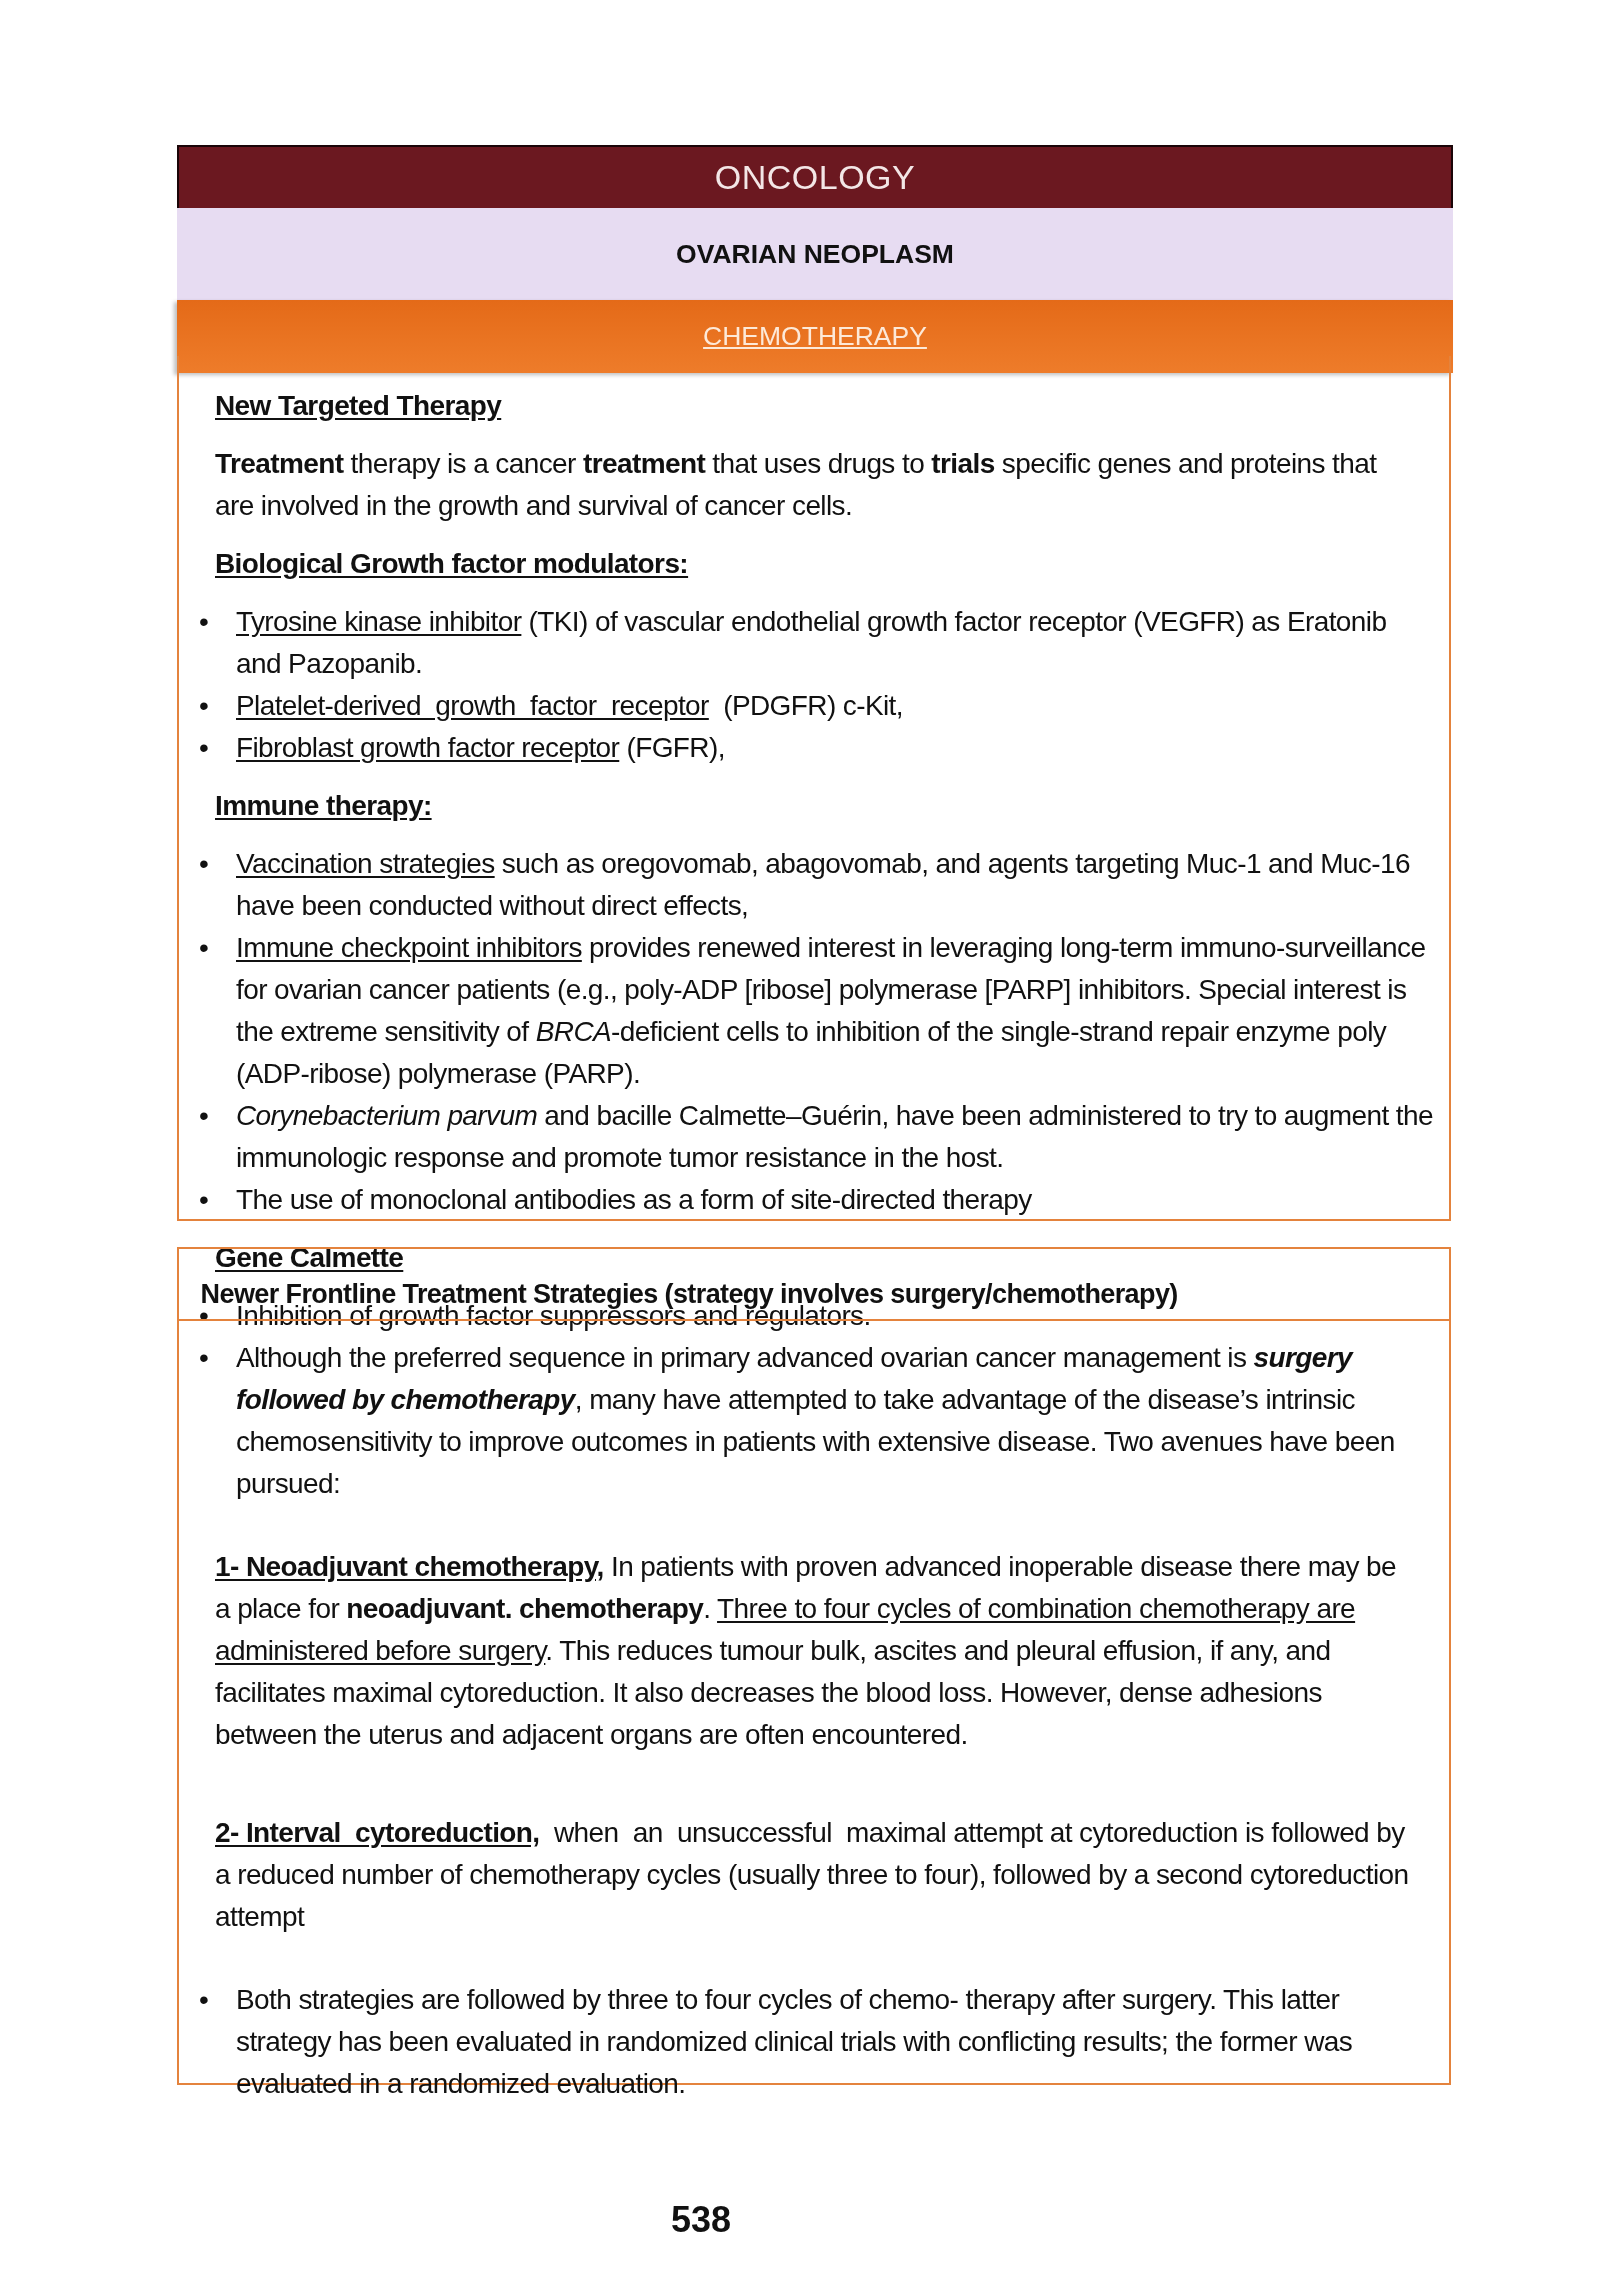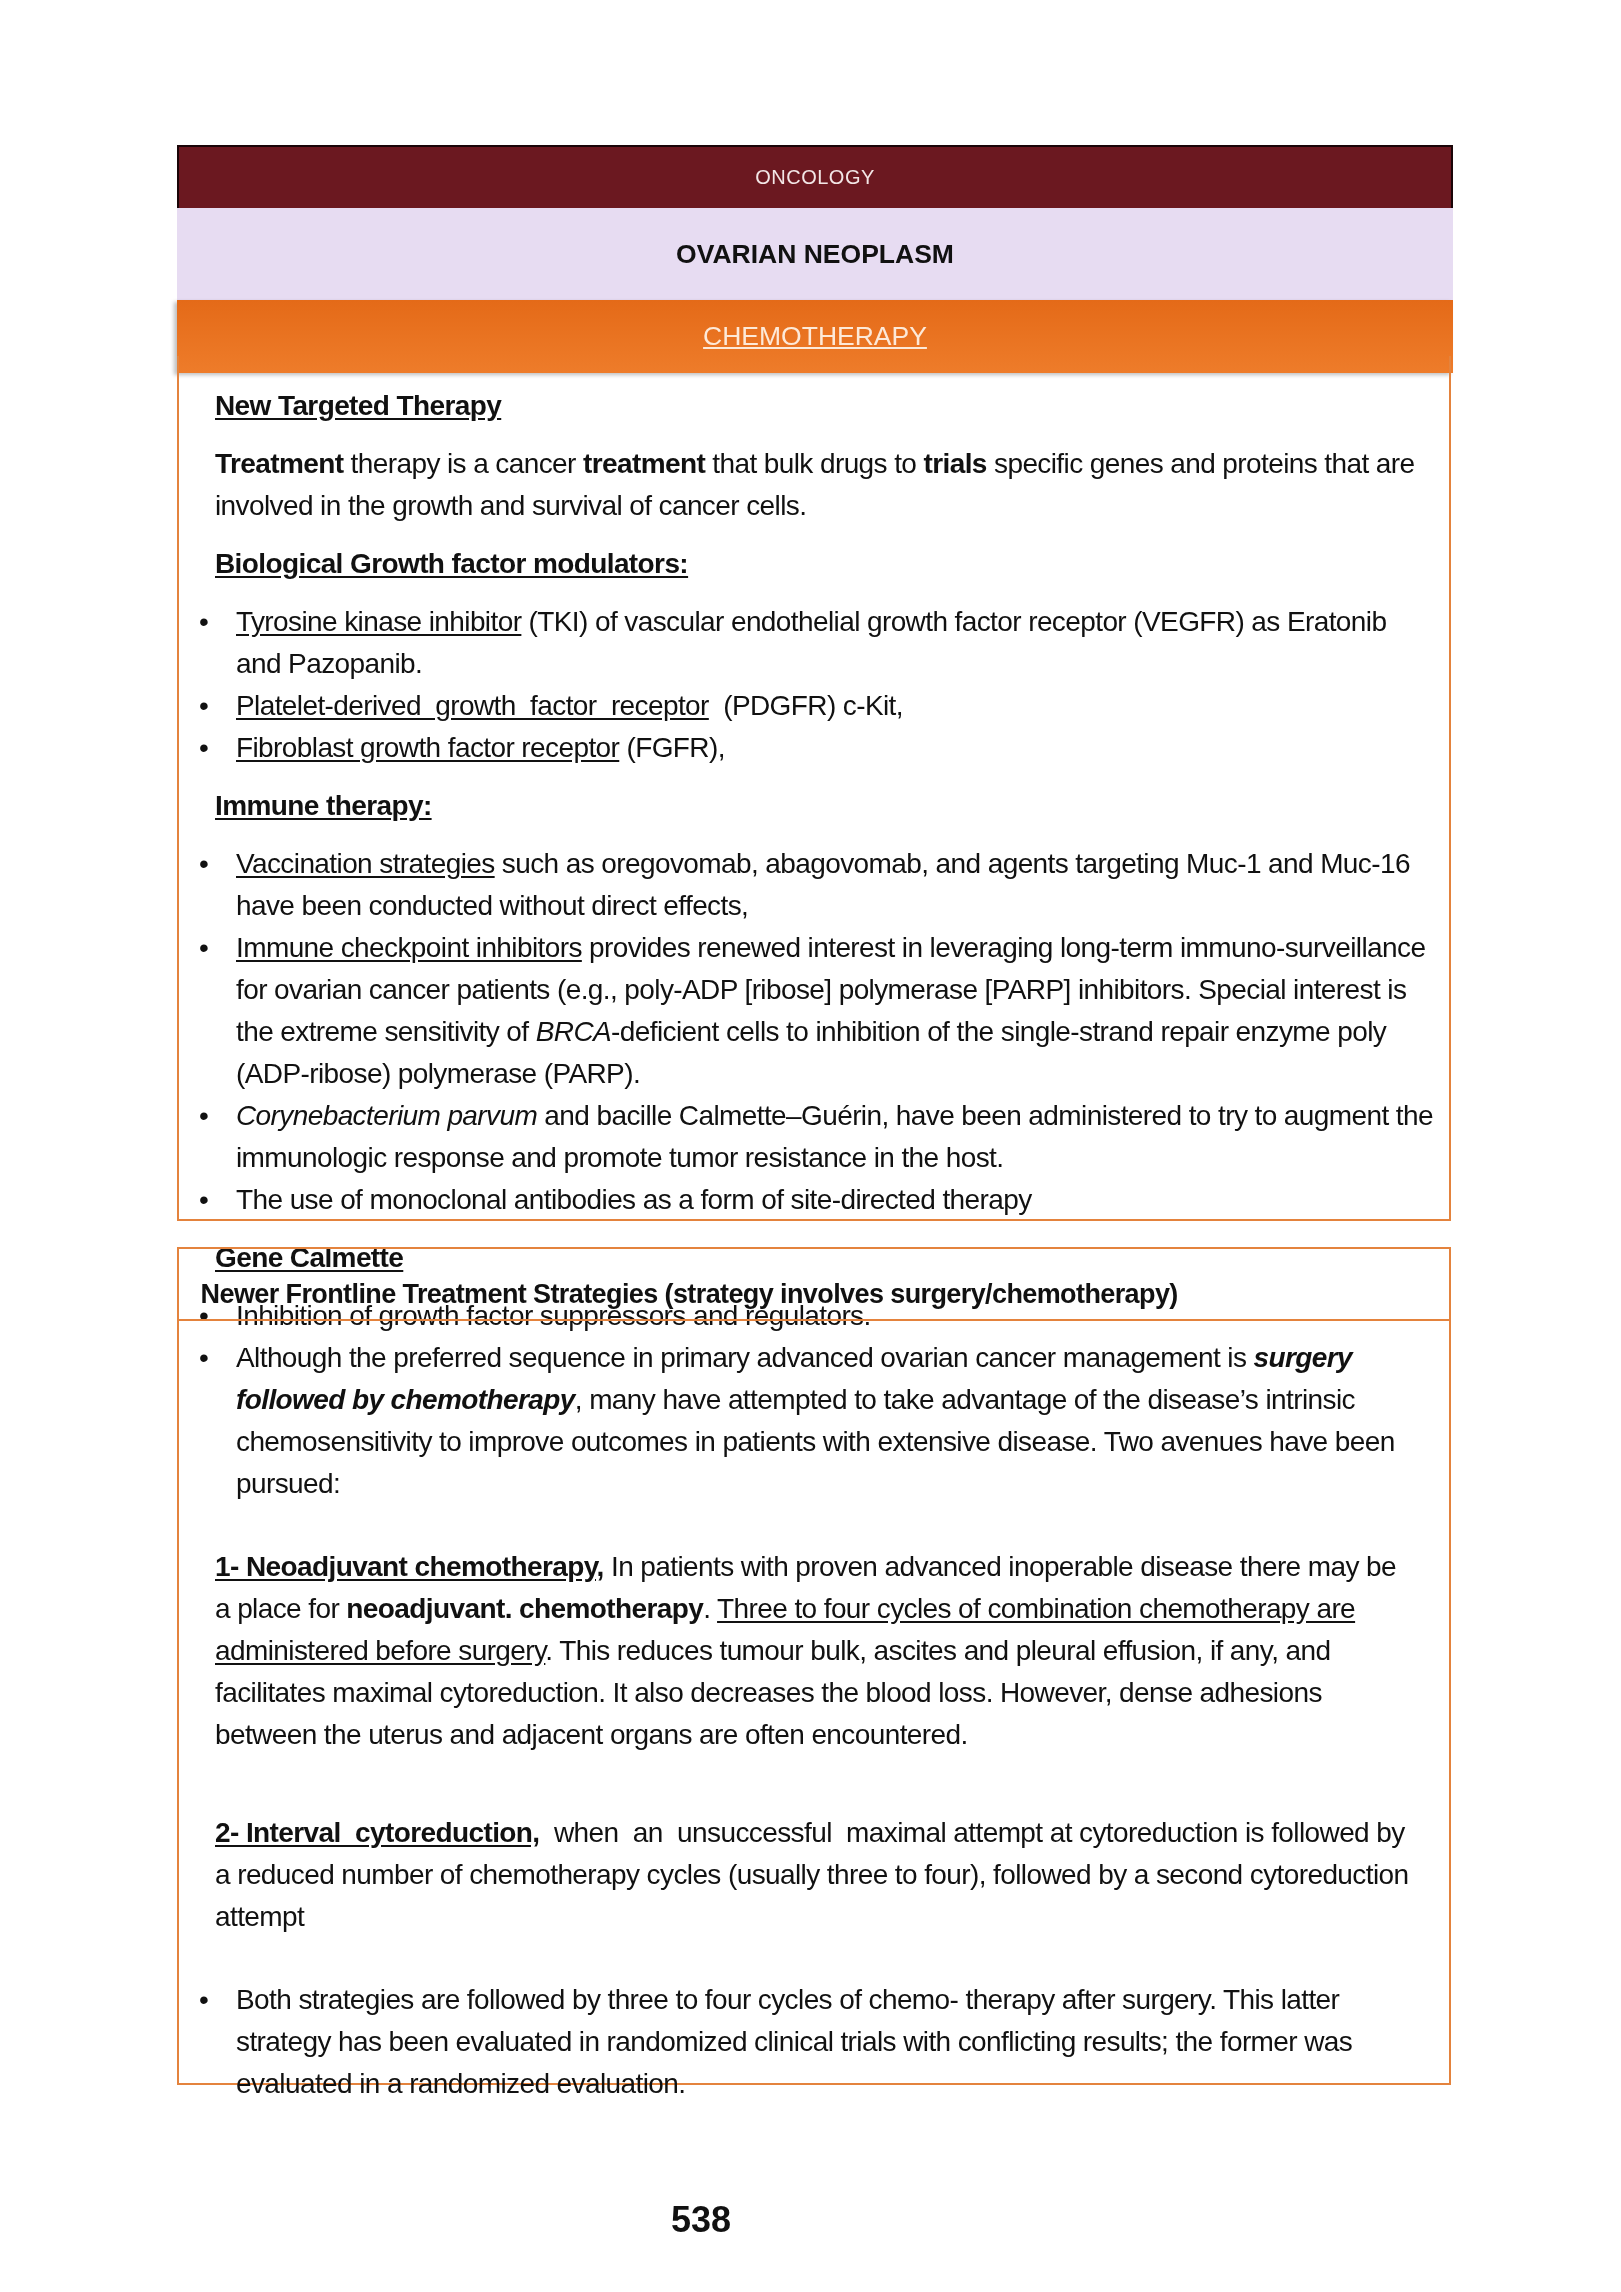--- a/index.html
+++ b/index.html
@@ -1,19 +1,19 @@
 <!DOCTYPE html>
 <html><head>
 <meta charset="utf-8">
 <style>
   html, body { margin: 0; padding: 0; background: #ffffff; }
   body { width: 1621px; height: 2293px; position: relative; font-family: "Liberation Sans", sans-serif; color: #111; }
   .page { position: absolute; left: 0; top: 0; width: 1621px; height: 2293px; }
   .header { position: absolute; left: 177px; top: 145px; width: 1276px; }
-  .band-dark { height: 61px; background: #6b1820; border: 2.9px solid #1a0508; border-bottom: none; color: #f3e6e6; font-size: 20px; display: flex; align-items: center; justify-content: center; letter-spacing: 0.5px; }
+  .band-dark { height: 61px; background: #6b1820; border: 2.9px solid #1a0508; border-bottom: none; color: #f3e6e6; font-size: 34px; display: flex; align-items: center; justify-content: center; letter-spacing: 0.5px; }
   .band-lav { height: 92px; background: #e7dcf2; color: #111; font-size: 26.5px; font-weight: bold; display: flex; align-items: center; justify-content: center; }
   .band-orange { height: 73px; background: linear-gradient(#e46a18, #ee7c2a); color: #fde9d8; font-size: 26.5px; display: flex; align-items: center; justify-content: center; box-shadow: -2.9px 2px 3.9px rgba(0,0,0,0.25); text-decoration: underline; }
   .box1 { position: absolute; left: 177px; top: 356px; width: 1270px; height: 863px; border: 2.9px solid #e4833d; border-top: none; box-sizing: content-box; }
   .content { position: absolute; left: 199px; width: 1235px; font-size: 28px; line-height: 42px; letter-spacing: -0.6px; }
   .c1 { top: 369px; }
   .h { font-weight: bold; text-decoration: underline; text-underline-offset: 2.9px; }
   .u { text-decoration: underline; text-underline-offset: 2.9px; }
   .b { font-weight: bold; }
   .i { font-style: italic; }
   .bi { font-weight: bold; font-style: italic; }
@@ -42,21 +42,21 @@
         <span>OVARIAN NEOPLASM</span>
       </div>
     <div class="band-orange">
         <span>CHEMOTHERAPY</span>
       </div>
   </div>
 
   <div class="box1"></div>
   <div class="content c1">
     <p class="h">New Targeted Therapy</p>
-    <p><span class="b">Treatment</span><span> therapy is a cancer </span><span class="b">treatment</span><span> that bulk drugs to </span><span class="b">trials</span><span> specific genes and proteins that are involved in the growth and survival of cancer cells.</span></p>
+    <p><span class="b">Treatment</span><span> therapy is a cancer </span><span class="b">treatment</span><span> that uses drugs to </span><span class="b">trials</span><span> specific genes and proteins that are involved in the growth and survival of cancer cells.</span></p>
 
     <p class="h">Biological Growth factor modulators:</p>
     <ul>
       <li><span class="u">Tyrosine kinase inhibitor</span><span> (TKI) of vascular endothelial growth factor receptor (VEGFR) as Eratonib and Pazopanib.</span></li>
       <li style="white-space:pre"><span class="u">Platelet-derived  growth  factor  receptor</span><span>  (PDGFR) c-Kit,</span></li>
       <li><span class="u">Fibroblast growth factor receptor</span><span> (FGFR),</span></li>
     </ul>
 
     <p class="h">Immune therapy:</p>
     <ul>

